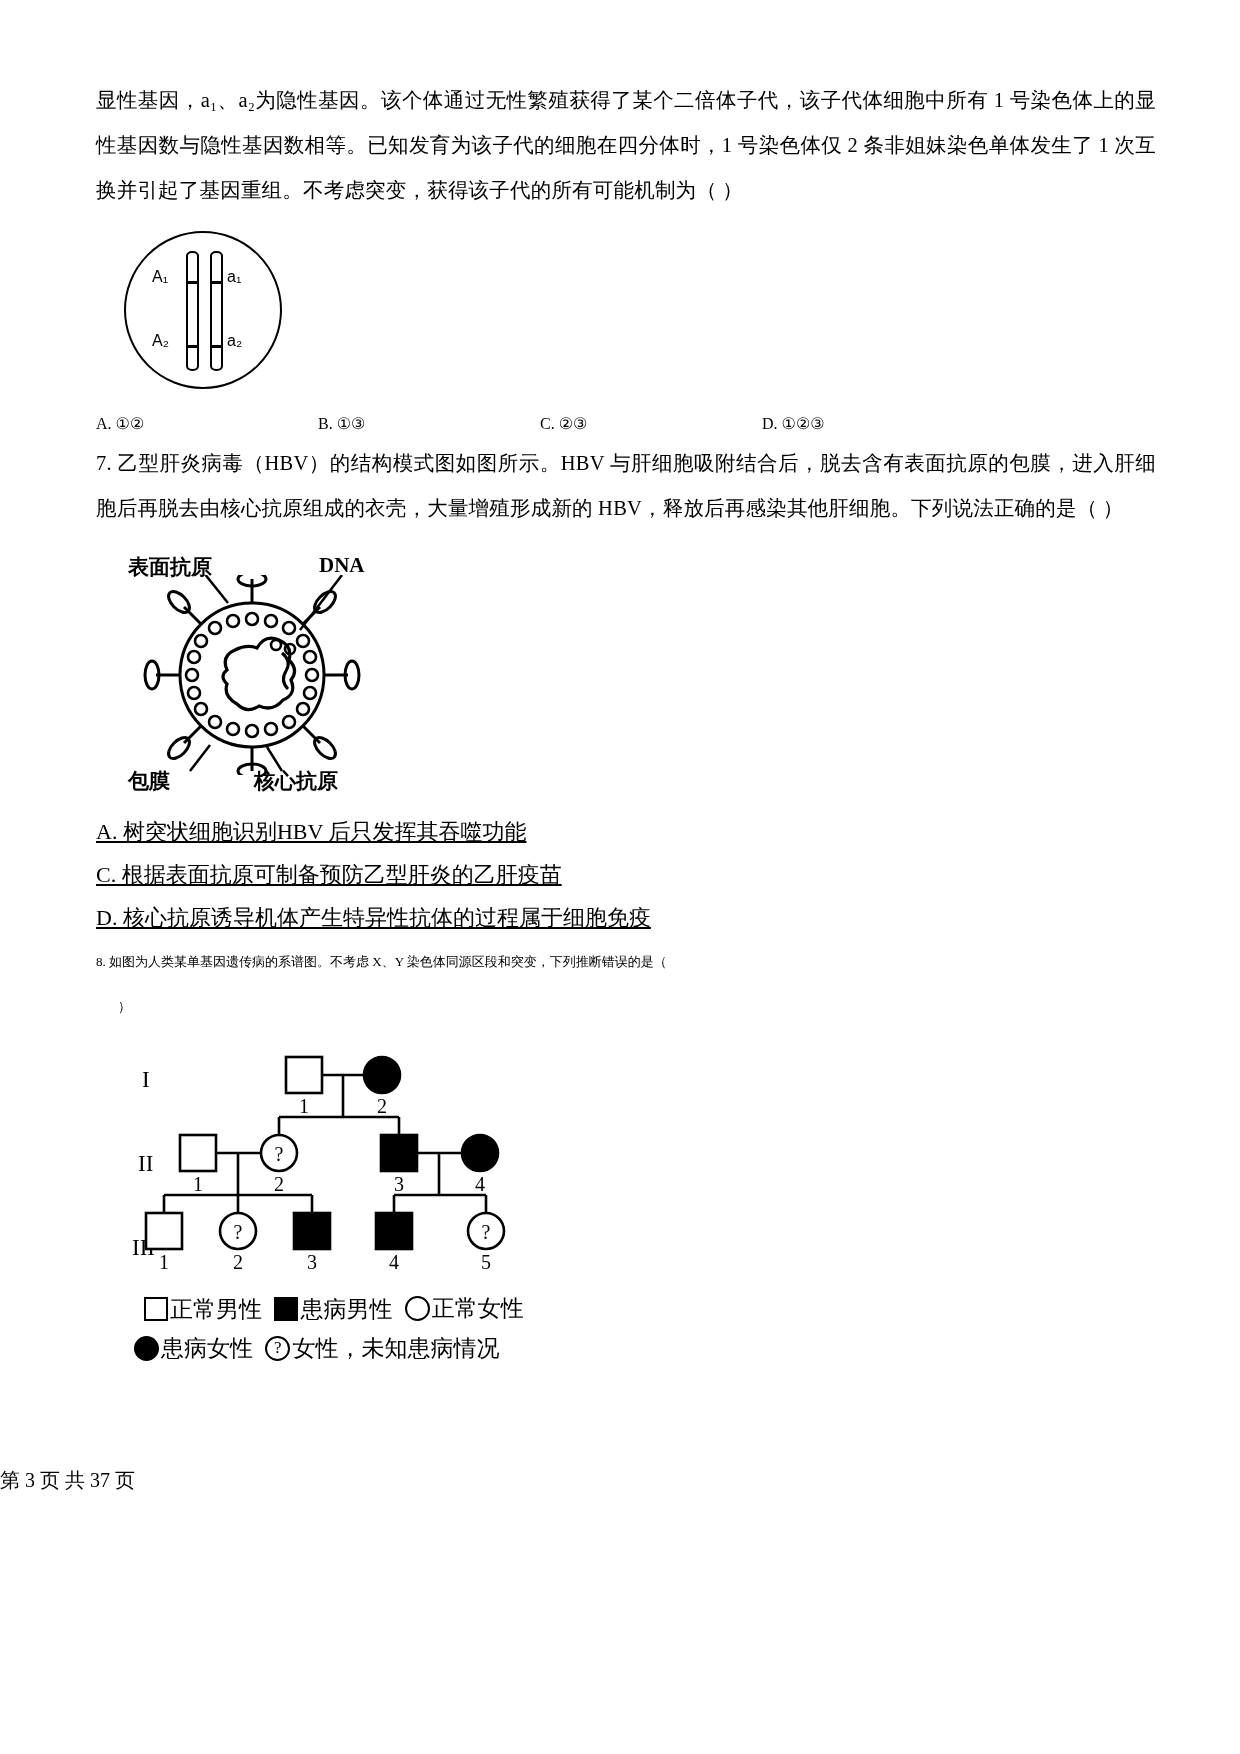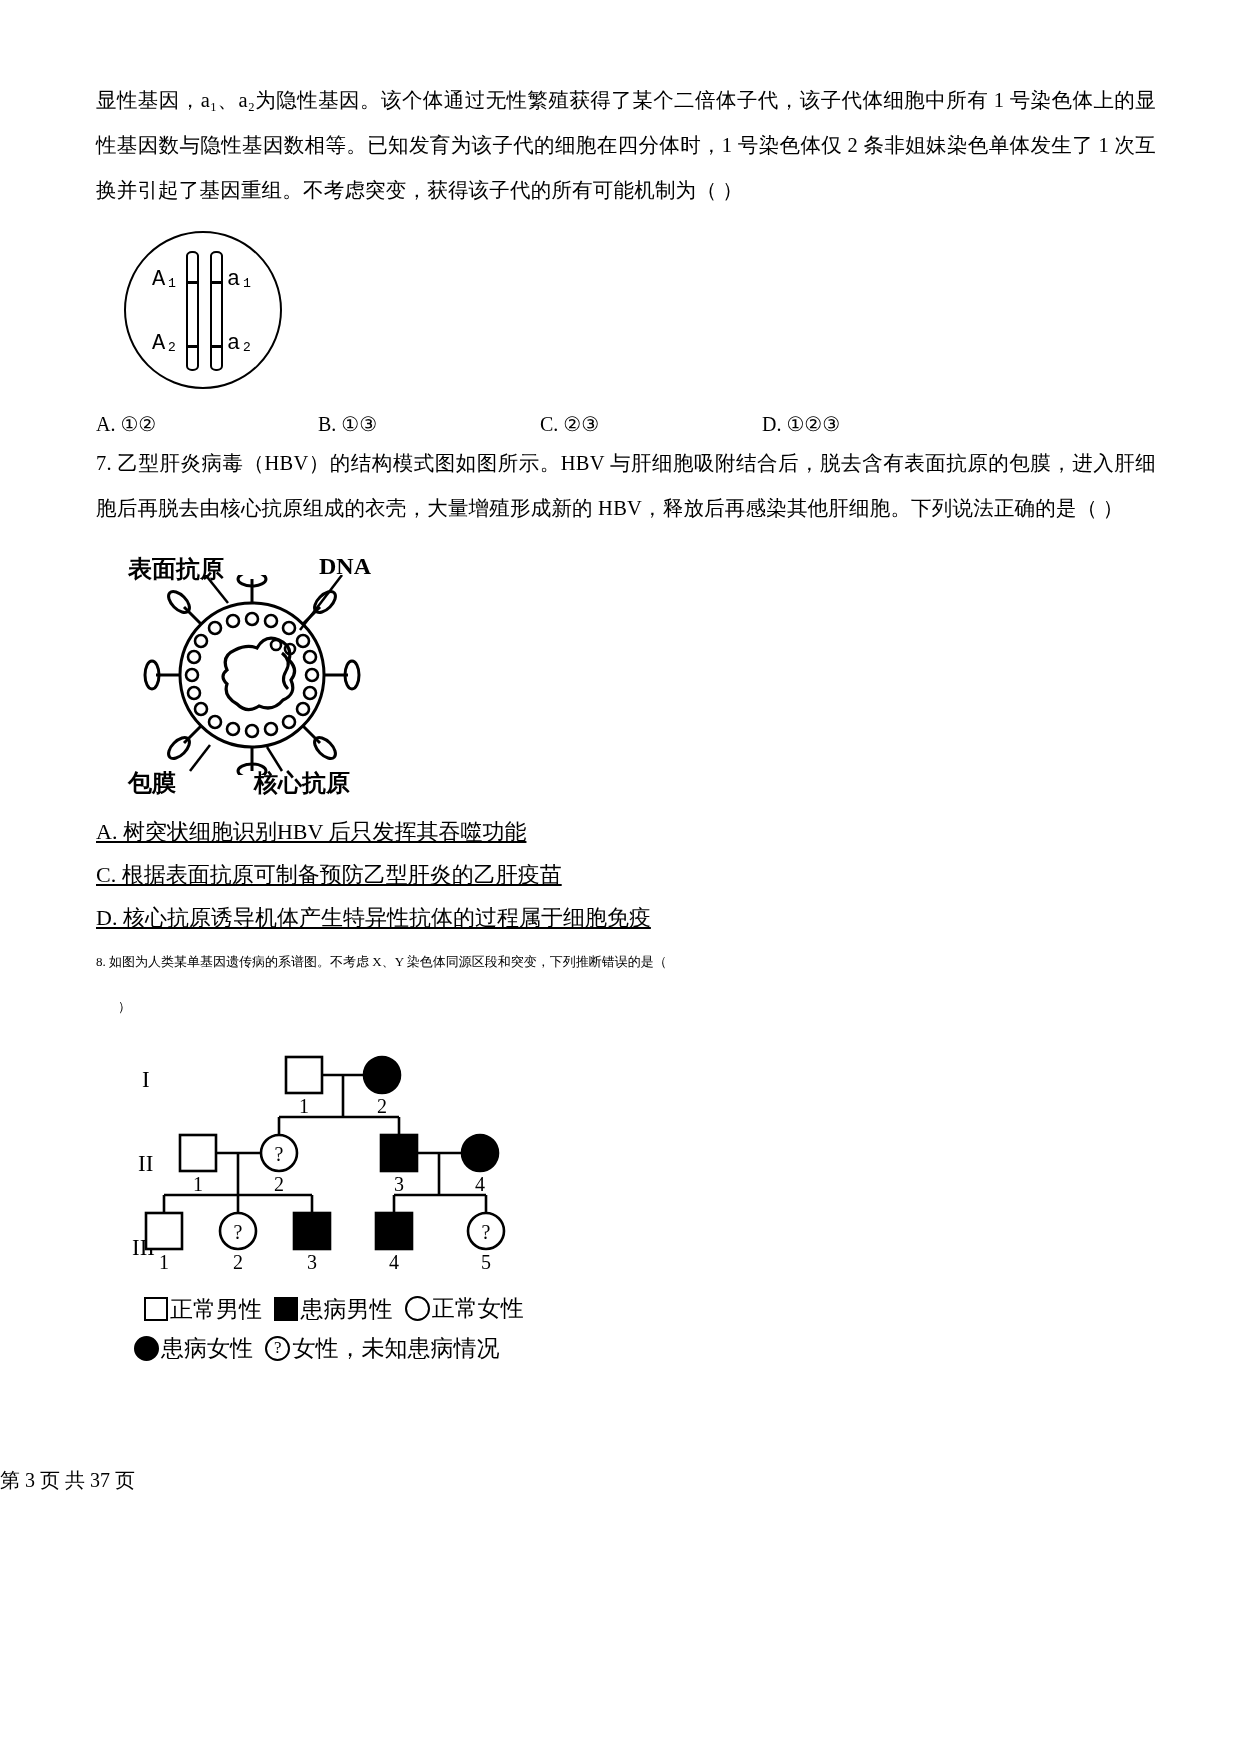--- a/index.html
+++ b/index.html
@@ -35,21 +35,21 @@
     text-align: justify;
     text-justify: inter-ideograph;
     white-space: normal;
   }
   .q-line {
     font-size: 13px;
     line-height: 45px;
   }
   .opts-row {
     display: flex;
-    font-size: 20px;
+    font-size: 16px;
     line-height: 34px;
     margin-top: 6px;
   }
   .opts-row .opt {
     width: 222px;
     flex: 0 0 222px;
     white-space: nowrap;
   }
   .opt-line {
     font-size: 22px;
@@ -80,34 +80,34 @@
   .chrom-bar.left { left: 72px; top: 24px; }
   .chrom-bar.right { left: 96px; top: 24px; }
   .chrom-bar .band {
     position: absolute; left: -2.5px; width: 13px; height: 3px;
     background: #000;
   }
   .chrom-bar .band.b1 { top: 28px; }
   .chrom-bar .band.b2 { top: 92px; }
   .allele {
     position: absolute;
-    font-family: Liberation Mono, monospace;
-    font-size: 22px;
+    font-family: Liberation Sans, sans-serif;
+    font-size: 16px;
     line-height: 1;
   }
   .allele.A1 { left: 38px; top: 42px; }
   .allele.A2 { left: 38px; top: 106px; }
   .allele.a1 { left: 113px; top: 42px; }
   .allele.a2 { left: 113px; top: 106px; }
 
   
   .virus-fig { position: relative; width: 330px; height: 255px; }
   .virus-label {
     position: absolute;
-    font-size: 24px;
+    font-size: 21px;
     font-weight: 700;
     font-family: "Liberation Sans", sans-serif;
     white-space: nowrap;
   }
   .virus-label.lbl-surface { left: 14px; top: 8px; }
   .virus-label.lbl-dna { left: 205px; top: 8px; font-family: "Liberation Serif", serif; }
   .virus-label.lbl-envelope { left: 14px; top: 222px; font-family: Liberation Mono, monospace; }
   .virus-label.lbl-core { left: 140px; top: 222px; }
   .virus-svg { position: absolute; left: 18px; top: 30px; }
 

